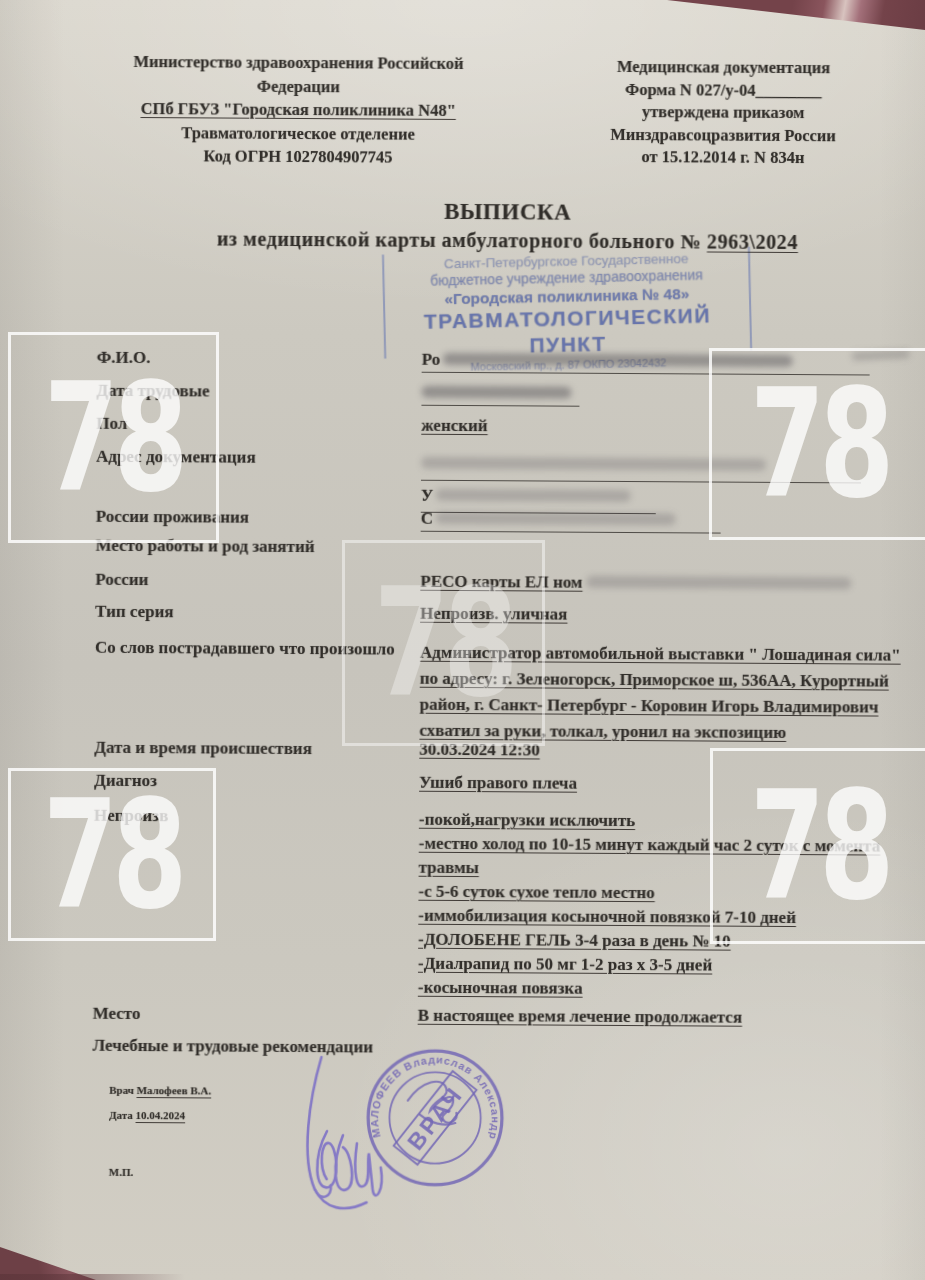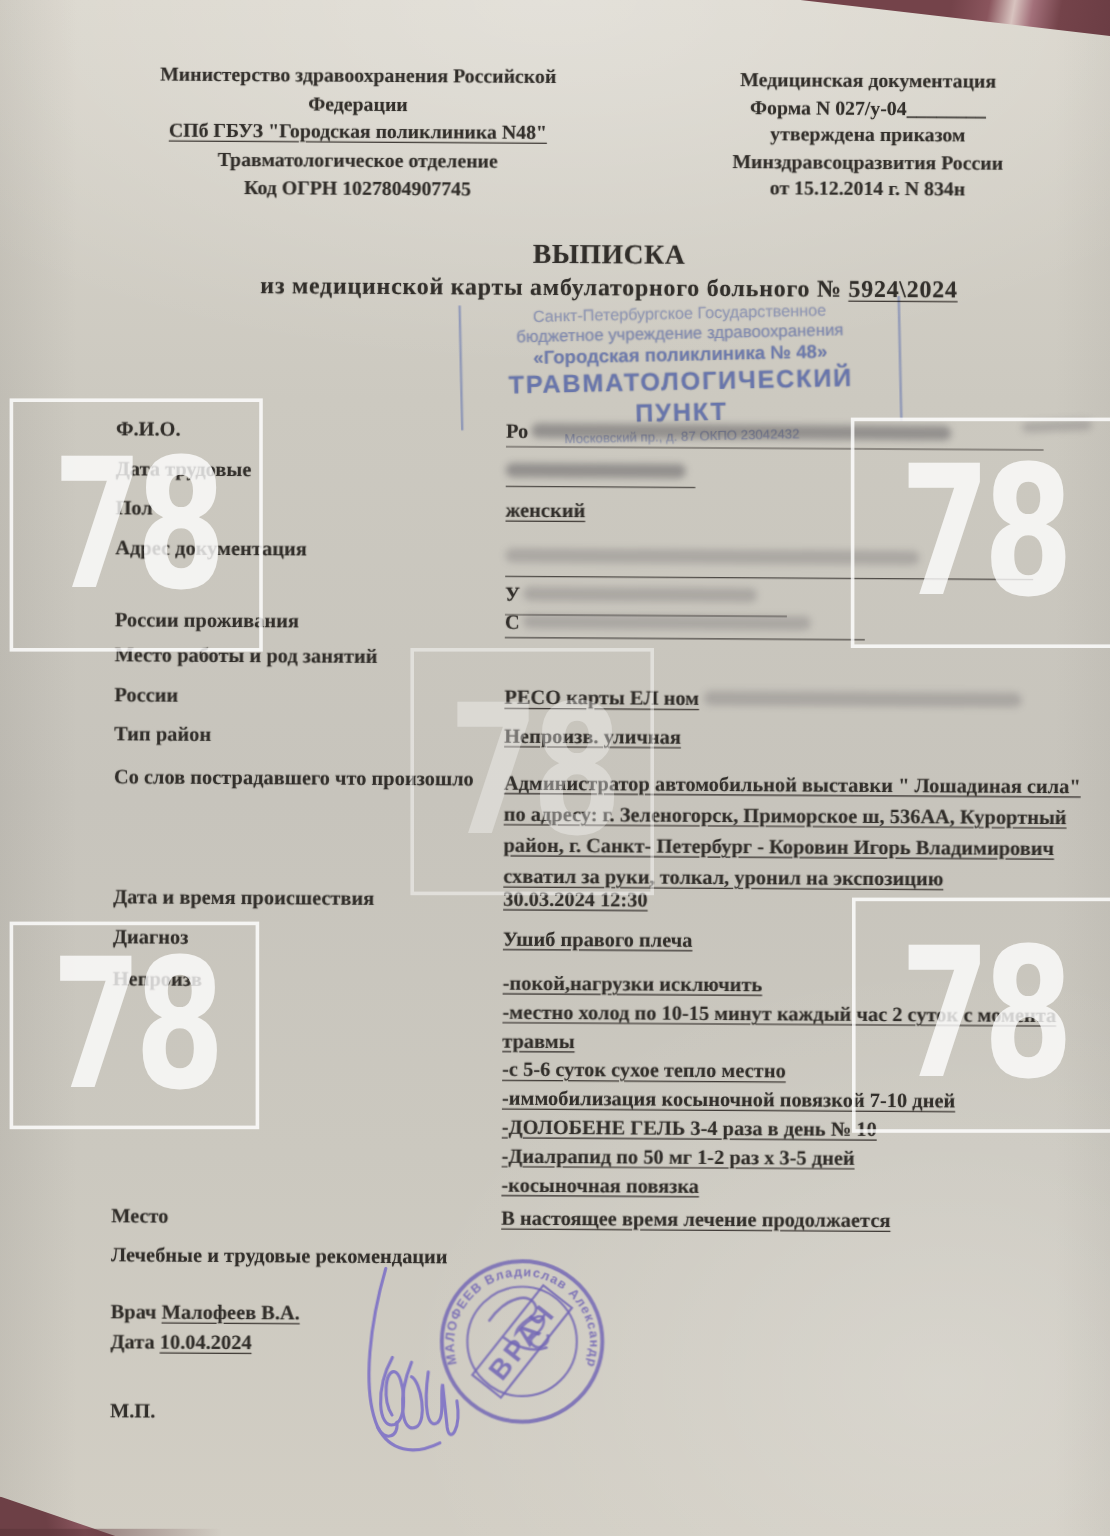--- a/index.html
+++ b/index.html
@@ -50,21 +50,21 @@
     font-size:20px;font-weight:bold;letter-spacing:.6px;}
 
   .u{text-decoration:underline;text-decoration-thickness:1.2px;text-underline-offset:3px;text-decoration-color:rgba(48,44,40,.85);}
   .uline{display:inline-block;border-bottom:1.2px solid rgba(48,44,40,.8);padding-bottom:2px;}
 
   .row{position:absolute;left:0;right:0;font-size:17px;font-weight:bold;}
   .lbl{position:absolute;left:95px;white-space:nowrap;}
   .val{position:absolute;left:420px;right:14px;}
   .vline{line-height:26px;}
   .tline{line-height:24px;}
-  .inline-row{position:absolute;left:95px;font-size:17px;font-weight:bold;}
+  .inline-row{position:absolute;left:112px;font-size:11px;font-weight:bold;}
 
   .smudge{display:inline-block;height:12px;border-radius:6px;vertical-align:baseline;
     background:rgba(62,60,68,.40);filter:blur(3px);}
   .smudge.faint{background:rgba(62,60,68,.22);}
 
   
   .stamp{
     position:absolute;left:381px;top:250px;width:364px;height:104px;z-index:1;
     transform:rotate(-1.6deg);
     border-left:2px solid rgba(85,105,175,.5);border-right:2px solid rgba(85,105,175,.5);
@@ -112,21 +112,21 @@
   <div class="hdr-right">
     <div>Медицинская документация</div>
     <div>Форма N 027/у-04________</div>
     <div>утверждена приказом</div>
     <div>Минздравсоцразвития России</div>
     <div>от 15.12.2014 г. N 834н</div>
   </div>
 
   <div class="title">ВЫПИСКА</div>
   <div class="subtitle">
-    <span>из медицинской карты амбулаторного больного № </span><span class="u">5924\2024</span>
+    <span>из медицинской карты амбулаторного больного № </span><span class="u">2963\2024</span>
   </div>
 
   <div class="stamp">
     <div class="s1">Санкт-Петербургское Государственное</div>
     <div class="s2">бюджетное учреждение здравоохранения</div>
     <div class="s3">«Городская поликлиника № 48»</div>
     <div class="s4">ТРАВМАТОЛОГИЧЕСКИЙ ПУНКТ</div>
     <div class="s5">Московский пр., д. 87  ОКПО 23042432</div>
   </div>
 
@@ -170,21 +170,21 @@
   </div>
 
   <div class="row" style="top:572px">
     <span class="lbl">России</span>
     <span class="val">
       <span class="u">РЕСО карты ЕЛ ном</span><span class="smudge faint" style="width:265px;margin-left:4px"></span>
     </span>
   </div>
 
   <div class="row" style="top:604px">
-    <span class="lbl">Тип район</span>
+    <span class="lbl">Тип серия</span>
     <span class="val u">Непроизв. уличная</span>
   </div>
 
   <div class="row" style="top:640px">
     <span class="lbl">Со слов пострадавшего что произошло</span>
     <span class="val">
       <div class="vline u">Администратор автомобильной выставки " Лошадиная сила"</div>
       <div class="vline u">по адресу: г. Зеленогорск, Приморское ш, 536АА, Курортный</div>
       <div class="vline u">район, г. Санкт- Петербург - Коровин Игорь Владимирович</div>
       <div class="vline u">схватил за руки, толкал, уронил на экспозицию</div>

